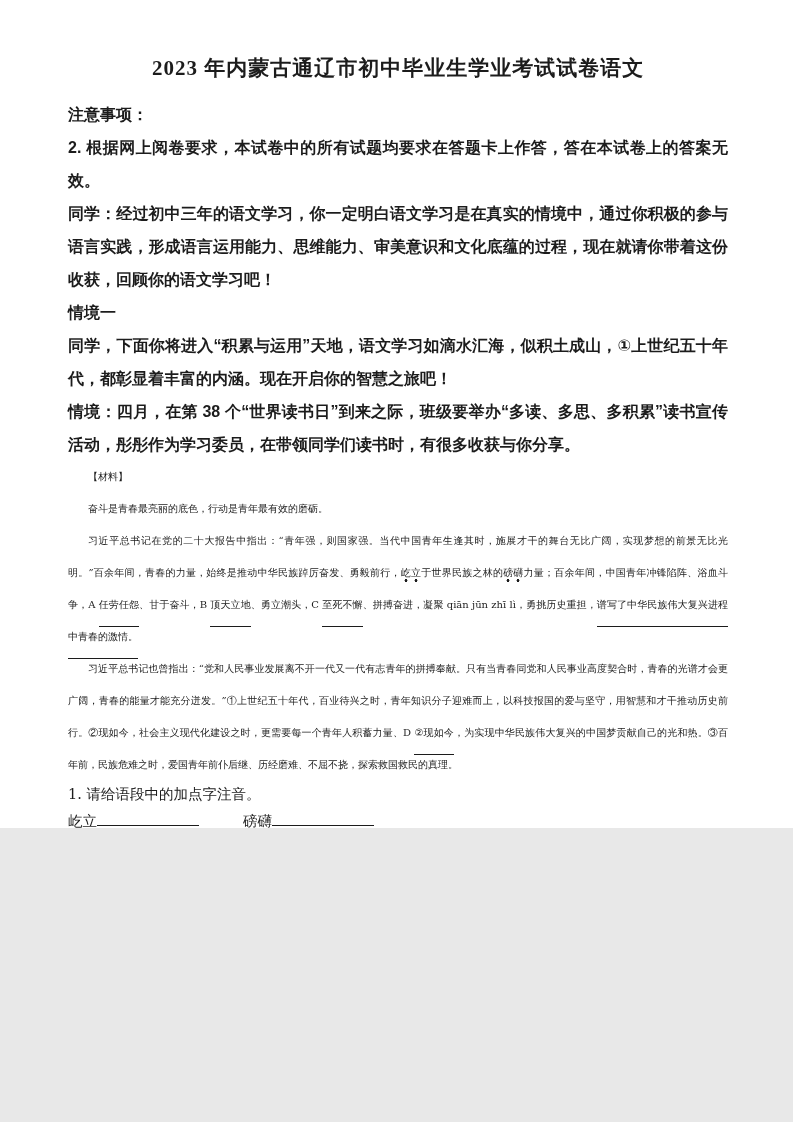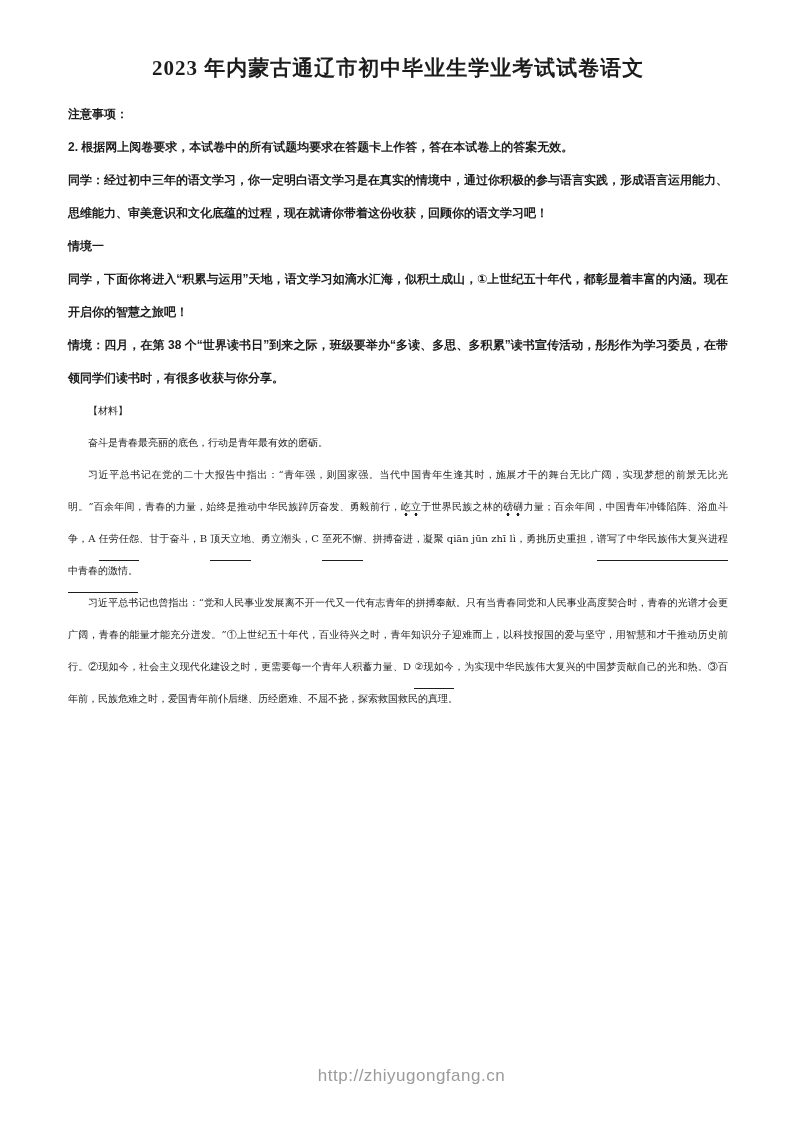--- a/index.html
+++ b/index.html
@@ -1,18 +1,18 @@
 <!DOCTYPE html>
 <html><head>
 <meta charset="utf-8">
 <style>
   html,body { margin:0; padding:0; background:#e8e8e8; }
   .page {
     position:relative;
-    width:793px; height:1122px;
+    width:793px; height:828px;
     margin:0 auto;
     background:#ffffff;
     overflow:hidden;
     color:#1c1c1c;
   }
   .content {
     position:absolute;
     left:68px; top:54px;
     width:660px;
   }
@@ -20,21 +20,21 @@
     font-family:"Liberation Serif","DejaVu Serif",serif;
     font-weight:bold;
     font-size:21px;
     text-align:center;
     letter-spacing:1px;
     margin:0 0 16px 0;
   }
   .hei {
     font-family:"Liberation Sans","DejaVu Sans",sans-serif;
     font-weight:bold;
-    font-size:12px;
+    font-size:16px;
     line-height:33px;
   }
   p.hei { margin:0; text-align:justify; }
   .center { text-align:center; }
   .material {
     font-family:"DejaVu Serif","Liberation Serif",serif;
     font-size:10px;
     line-height:32px;
   }
   .material p { margin:0; text-align:justify; }
@@ -99,17 +99,22 @@
     <p class="hei">情境：四月，在第 38 个“世界读书日”到来之际，班级要举办“多读、多思、多积累”读书宣传活动，彤彤作为学习委员，在带领同学们读书时，有很多收获与你分享。</p>
 
 
     <div class="material">
       <p class="mat-label">【材料】</p>
       <p class="indent">奋斗是青春最亮丽的底色，行动是青年最有效的磨砺。</p>
       <p class="indent"><span>习近平总书记在党的二十大报告中指出：“青年强，则国家强。当代中国青年生逢其时，施展才干的舞台无比广阔，实现梦想的前景无比光明。”百余年间，青春的力量，始终是推动中华民族踔厉奋发、勇毅前行，</span><span class="dot">屹立</span><span>于世界民族之林的</span><span class="dot">磅礴</span><span>力量；百余年间，中国青年冲锋陷阵、浴血斗争，A </span><span class="u">任劳任怨</span><span>、甘于奋斗，B </span><span class="u">顶天立地</span><span>、勇立潮头，C </span><span class="u">至死不懈</span><span>、拼搏奋进，凝聚 qiān jūn zhī lì，勇挑历史重担，</span><span class="u">谱写了中华民族伟大复兴进程中青春的激情。</span></p>
       <p class="indent"><span>习近平总书记也曾指出：“党和人民事业发展离不开一代又一代有志青年的拼搏奉献。只有当青春同党和人民事业高度契合时，青春的光谱才会更广阔，青春的能量才能充分迸发。”①上世纪五十年代，百业待兴之时，青年知识分子迎难而上，以科技报国的爱与坚守，用智慧和才干推动历史前行。②现如今，社会主义现代化建设之时，更需要每一个青年人积蓄力量、D </span><span class="u">②现如今</span><span>，为实现中华民族伟大复兴的中国梦贡献自己的光和热。③百年前，民族危难之时，爱国青年前仆后继、历经磨难、不屈不挠，探索救国救民的真理。</span></p>
     </div>
 
+    <div class="questions">
+      <p class="q-line">1. 请给语段中的加点字注音。</p>
+      <p class="blank-line"><span class="dot">屹立</span><span class="blank"></span><span class="gap"></span><span class="dot">磅礴</span><span class="blank"></span></p>
+      <p class="q-line">2. 请根据拼音填写词语。</p>
+    </div>
 
   </div>
 
   <div class="watermark">http://zhiyugongfang.cn</div>
 </div>
 
 </body></html>

